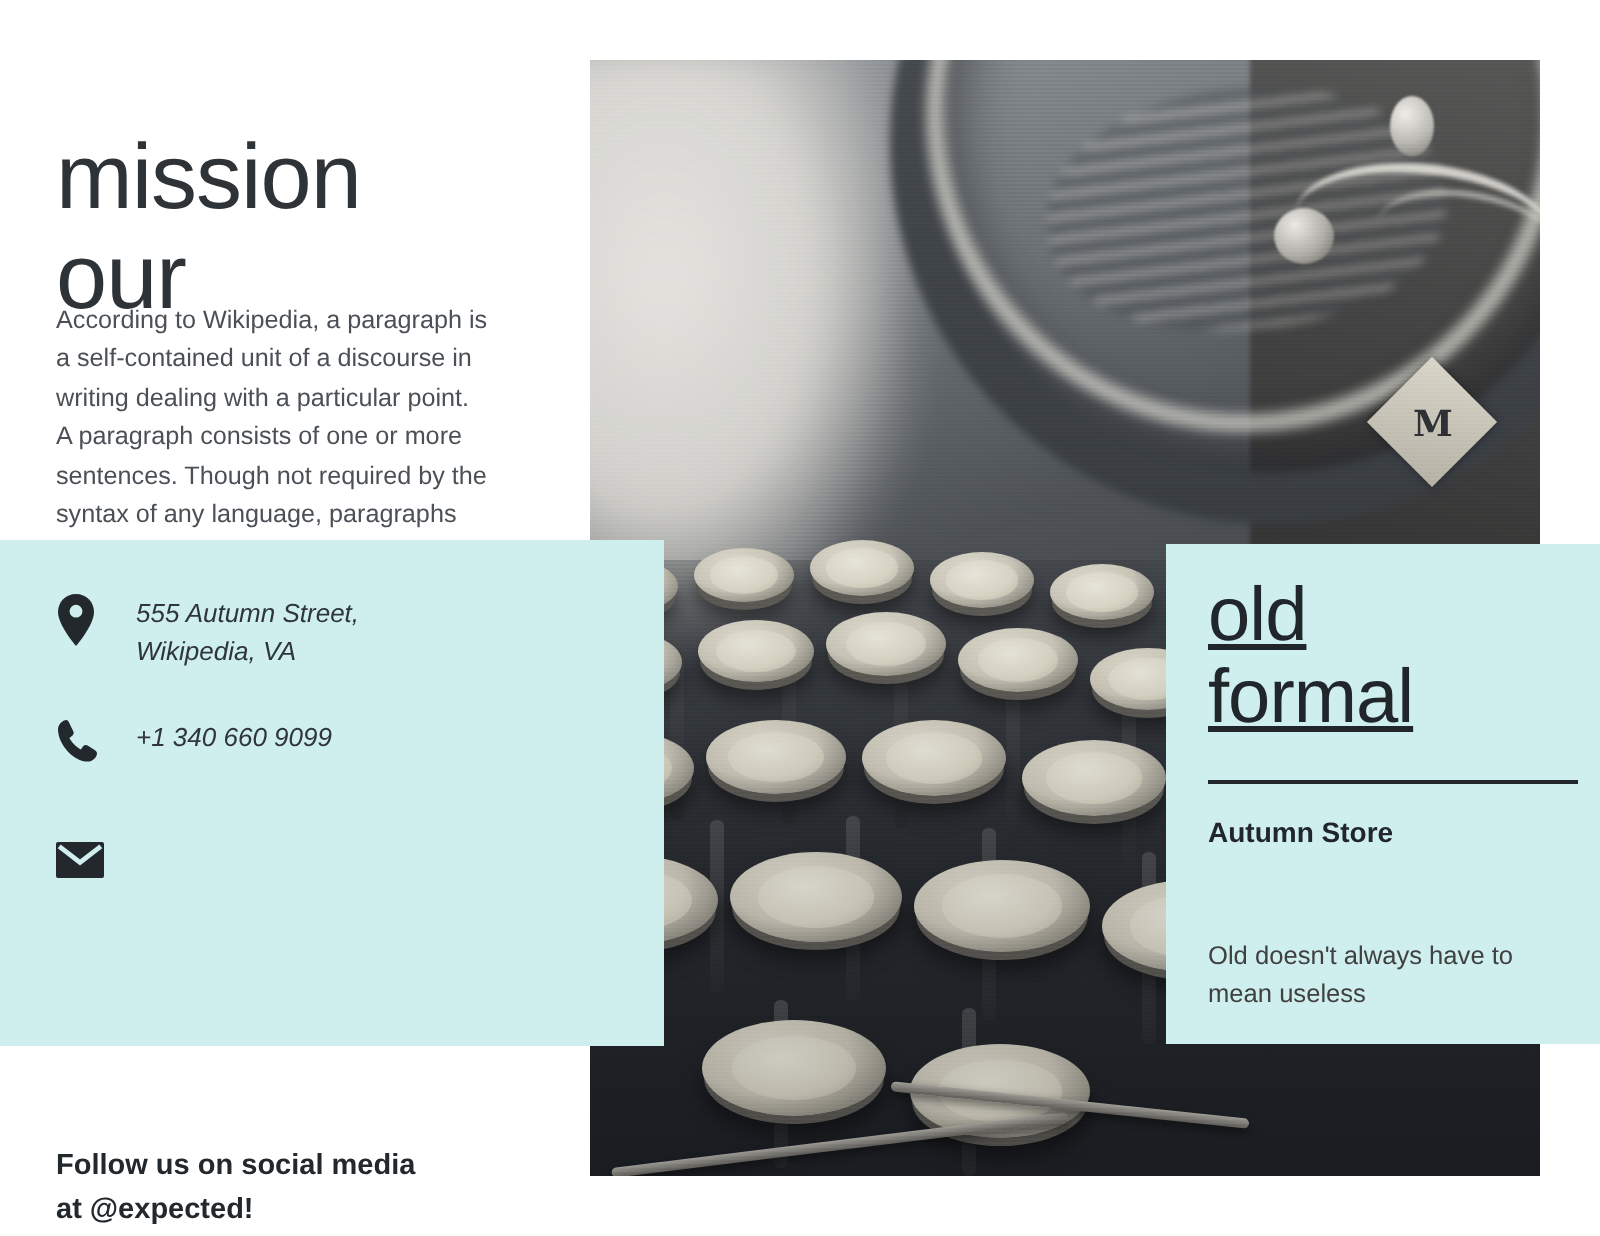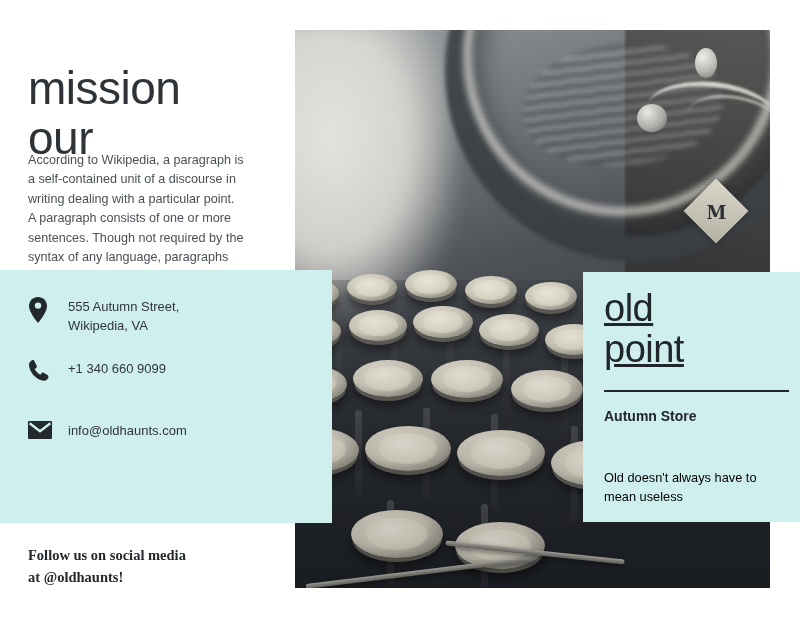--- a/index.html
+++ b/index.html
@@ -156,33 +156,34 @@
   .mint-panel{
     position:absolute;left:0;top:270px;width:332px;height:253px;
     background:#cfeeee;
   }
   .contact{
     position:absolute;left:28px;top:296px;width:260px;
   }
   .crow{
     display:flex;align-items:flex-start;
     height:62px;
+    font-style:italic;
   }
   .crow .ic{
     width:40px;flex:0 0 40px;
     display:flex;align-items:flex-start;justify-content:flex-start;
     color:#23282d;padding-top:1px;
   }
   .crow .tx{
     font-size:13px;line-height:19px;color:#2f353b;padding-top:1px;
   }
 
   .footer{
-    position:absolute;left:28px;top:544px;width:280px;
-    font-size:14.5px;line-height:22px;font-weight:bold;color:#23282d;font-family:Liberation Serif, serif;
+    position:absolute;left:28px;top:572px;width:280px;
+    font-size:14.5px;line-height:22px;font-weight:bold;color:#23282d;
   }
 
   .card{
     position:absolute;left:583px;top:272px;width:217px;height:250px;
     background:#cfeeee;
   }
   .card-title{
     position:absolute;left:604px;top:288px;width:190px;
     font-size:38px;line-height:41px;color:#21262b;letter-spacing:-.5px;
   }
@@ -190,21 +191,21 @@
   .card-rule{
     position:absolute;left:604px;top:390px;width:185px;height:2px;
     background:#21262b;
   }
   .card-sub{
     position:absolute;left:604px;top:408px;
     font-size:14px;font-weight:bold;color:#21262b;
   }
   .card-tag{
     position:absolute;left:604px;top:468px;width:175px;
-    font-size:12.8px;line-height:19px;color:#000000;
+    font-size:12.8px;line-height:19px;color:#404040;
   }
   svg{display:block;}
 </style>
 </head>
 <body>
 
 <div class="page">
 
   <div class="photo">
     <div class="ph-base"></div>
@@ -302,33 +303,32 @@
       <span class="tx">+1 340 660 9099</span>
     </div>
 
     <div class="crow">
       <span class="ic">
         <svg width="24" height="18" viewBox="0 0 24 18">
           <rect x="0" y="0" width="24" height="18" rx="1" fill="#23282d"></rect>
           <path d="M1.6 2.2 L12 10.2 L22.4 2.2" fill="none" stroke="#cfeeee" stroke-width="2.4"></path>
         </svg>
       </span>
-      <span class="tx">info@oldhaunts.com</span>
     </div>
 
 
   </div>
 
   <div class="footer">
     <span>Follow us on social media</span><br>
-    <span>at @oldhaunts!</span>
+    <span>at @expected!</span>
   </div>
 
   <div class="card"></div>
   <div class="card-title">
     <span>old</span>
-    <span>point</span>
+    <span>formal</span>
   </div>
   <div class="card-rule"></div>
   <div class="card-sub">Autumn Store</div>
   <div class="card-tag">Old doesn't always have to mean useless</div>
 
 </div>
 
 </body></html>

